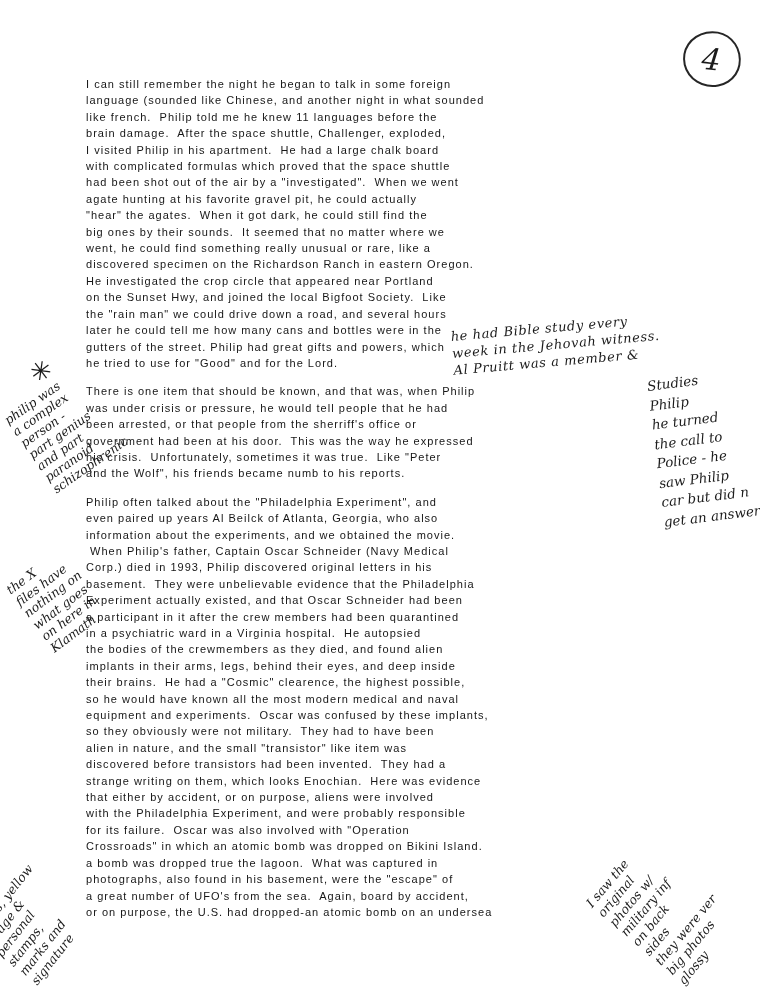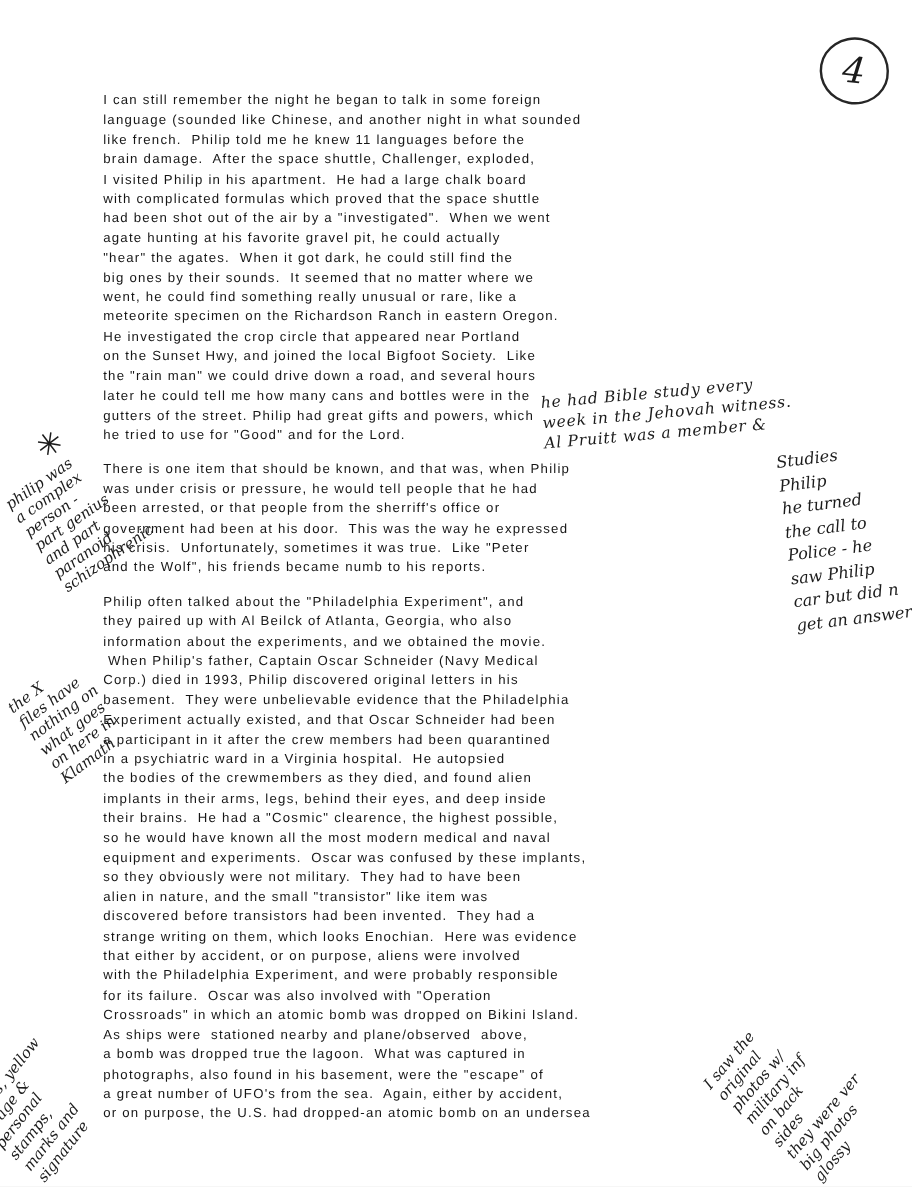--- a/index.html
+++ b/index.html
@@ -77,63 +77,62 @@
         <div class="tline">language (sounded like Chinese, and another night in what sounded</div>
         <div class="tline">like french.  Philip told me he knew 11 languages before the</div>
         <div class="tline">brain damage.  After the space shuttle, Challenger, exploded,</div>
         <div class="tline">I visited Philip in his apartment.  He had a large chalk board</div>
         <div class="tline">with complicated formulas which proved that the space shuttle</div>
         <div class="tline">had been shot out of the air by a "investigated".  When we went</div>
         <div class="tline">agate hunting at his favorite gravel pit, he could actually</div>
         <div class="tline">"hear" the agates.  When it got dark, he could still find the</div>
         <div class="tline">big ones by their sounds.  It seemed that no matter where we</div>
         <div class="tline">went, he could find something really unusual or rare, like a</div>
-        <div class="tline">meteorite specimen on the Richardson Ranch in eastern Oregon.</div>
+        <div class="tline">discovered specimen on the Richardson Ranch in eastern Oregon.</div>
         <div class="tline">He investigated the crop circle that appeared near Portland</div>
         <div class="tline">on the Sunset Hwy, and joined the local Bigfoot Society.  Like</div>
         <div class="tline">the "rain man" we could drive down a road, and several hours</div>
         <div class="tline">later he could tell me how many cans and bottles were in the</div>
         <div class="tline">gutters of the street. Philip had great gifts and powers, which</div>
         <div class="tline">he tried to use for "Good" and for the Lord.</div>
       </div>
     <div class="para">
         <div class="tline">There is one item that should be known, and that was, when Philip</div>
         <div class="tline">was under crisis or pressure, he would tell people that he had</div>
         <div class="tline">been arrested, or that people from the sherriff's office or</div>
         <div class="tline">government had been at his door.  This was the way he expressed</div>
         <div class="tline">his crisis.  Unfortunately, sometimes it was true.  Like "Peter</div>
         <div class="tline">and the Wolf", his friends became numb to his reports.</div>
       </div>
     <div class="para">
         <div class="tline">Philip often talked about the "Philadelphia Experiment", and</div>
-        <div class="tline">they paired up with Al Beilck of Atlanta, Georgia, who also</div>
+        <div class="tline">even paired up years Al Beilck of Atlanta, Georgia, who also</div>
         <div class="tline">information about the experiments, and we obtained the movie.</div>
         <div class="tline"> When Philip's father, Captain Oscar Schneider (Navy Medical</div>
         <div class="tline">Corp.) died in 1993, Philip discovered original letters in his</div>
         <div class="tline">basement.  They were unbelievable evidence that the Philadelphia</div>
         <div class="tline">Experiment actually existed, and that Oscar Schneider had been</div>
         <div class="tline">a participant in it after the crew members had been quarantined</div>
         <div class="tline">in a psychiatric ward in a Virginia hospital.  He autopsied</div>
         <div class="tline">the bodies of the crewmembers as they died, and found alien</div>
         <div class="tline">implants in their arms, legs, behind their eyes, and deep inside</div>
         <div class="tline">their brains.  He had a "Cosmic" clearence, the highest possible,</div>
         <div class="tline">so he would have known all the most modern medical and naval</div>
         <div class="tline">equipment and experiments.  Oscar was confused by these implants,</div>
         <div class="tline">so they obviously were not military.  They had to have been</div>
         <div class="tline">alien in nature, and the small "transistor" like item was</div>
         <div class="tline">discovered before transistors had been invented.  They had a</div>
         <div class="tline">strange writing on them, which looks Enochian.  Here was evidence</div>
         <div class="tline">that either by accident, or on purpose, aliens were involved</div>
         <div class="tline">with the Philadelphia Experiment, and were probably responsible</div>
         <div class="tline">for its failure.  Oscar was also involved with "Operation</div>
         <div class="tline">Crossroads" in which an atomic bomb was dropped on Bikini Island.</div>
-        <div class="tline">As ships were  stationed nearby and plane/observed  above,</div>
         <div class="tline">a bomb was dropped true the lagoon.  What was captured in</div>
         <div class="tline">photographs, also found in his basement, were the "escape" of</div>
-        <div class="tline">a great number of UFO's from the sea.  Again, either by accident,</div>
+        <div class="tline">a great number of UFO's from the sea.  Again, board by accident,</div>
         <div class="tline">or on purpose, the U.S. had dropped-an atomic bomb on an undersea</div>
       </div>
   </div>
 
   <div class="star-marker">✳</div>
 
   <div class="note note-0">
       <div class="hline">he had Bible study every</div>
       <div class="hline">week in the Jehovah witness.</div>
       <div class="hline">Al Pruitt was a member &amp;</div>

